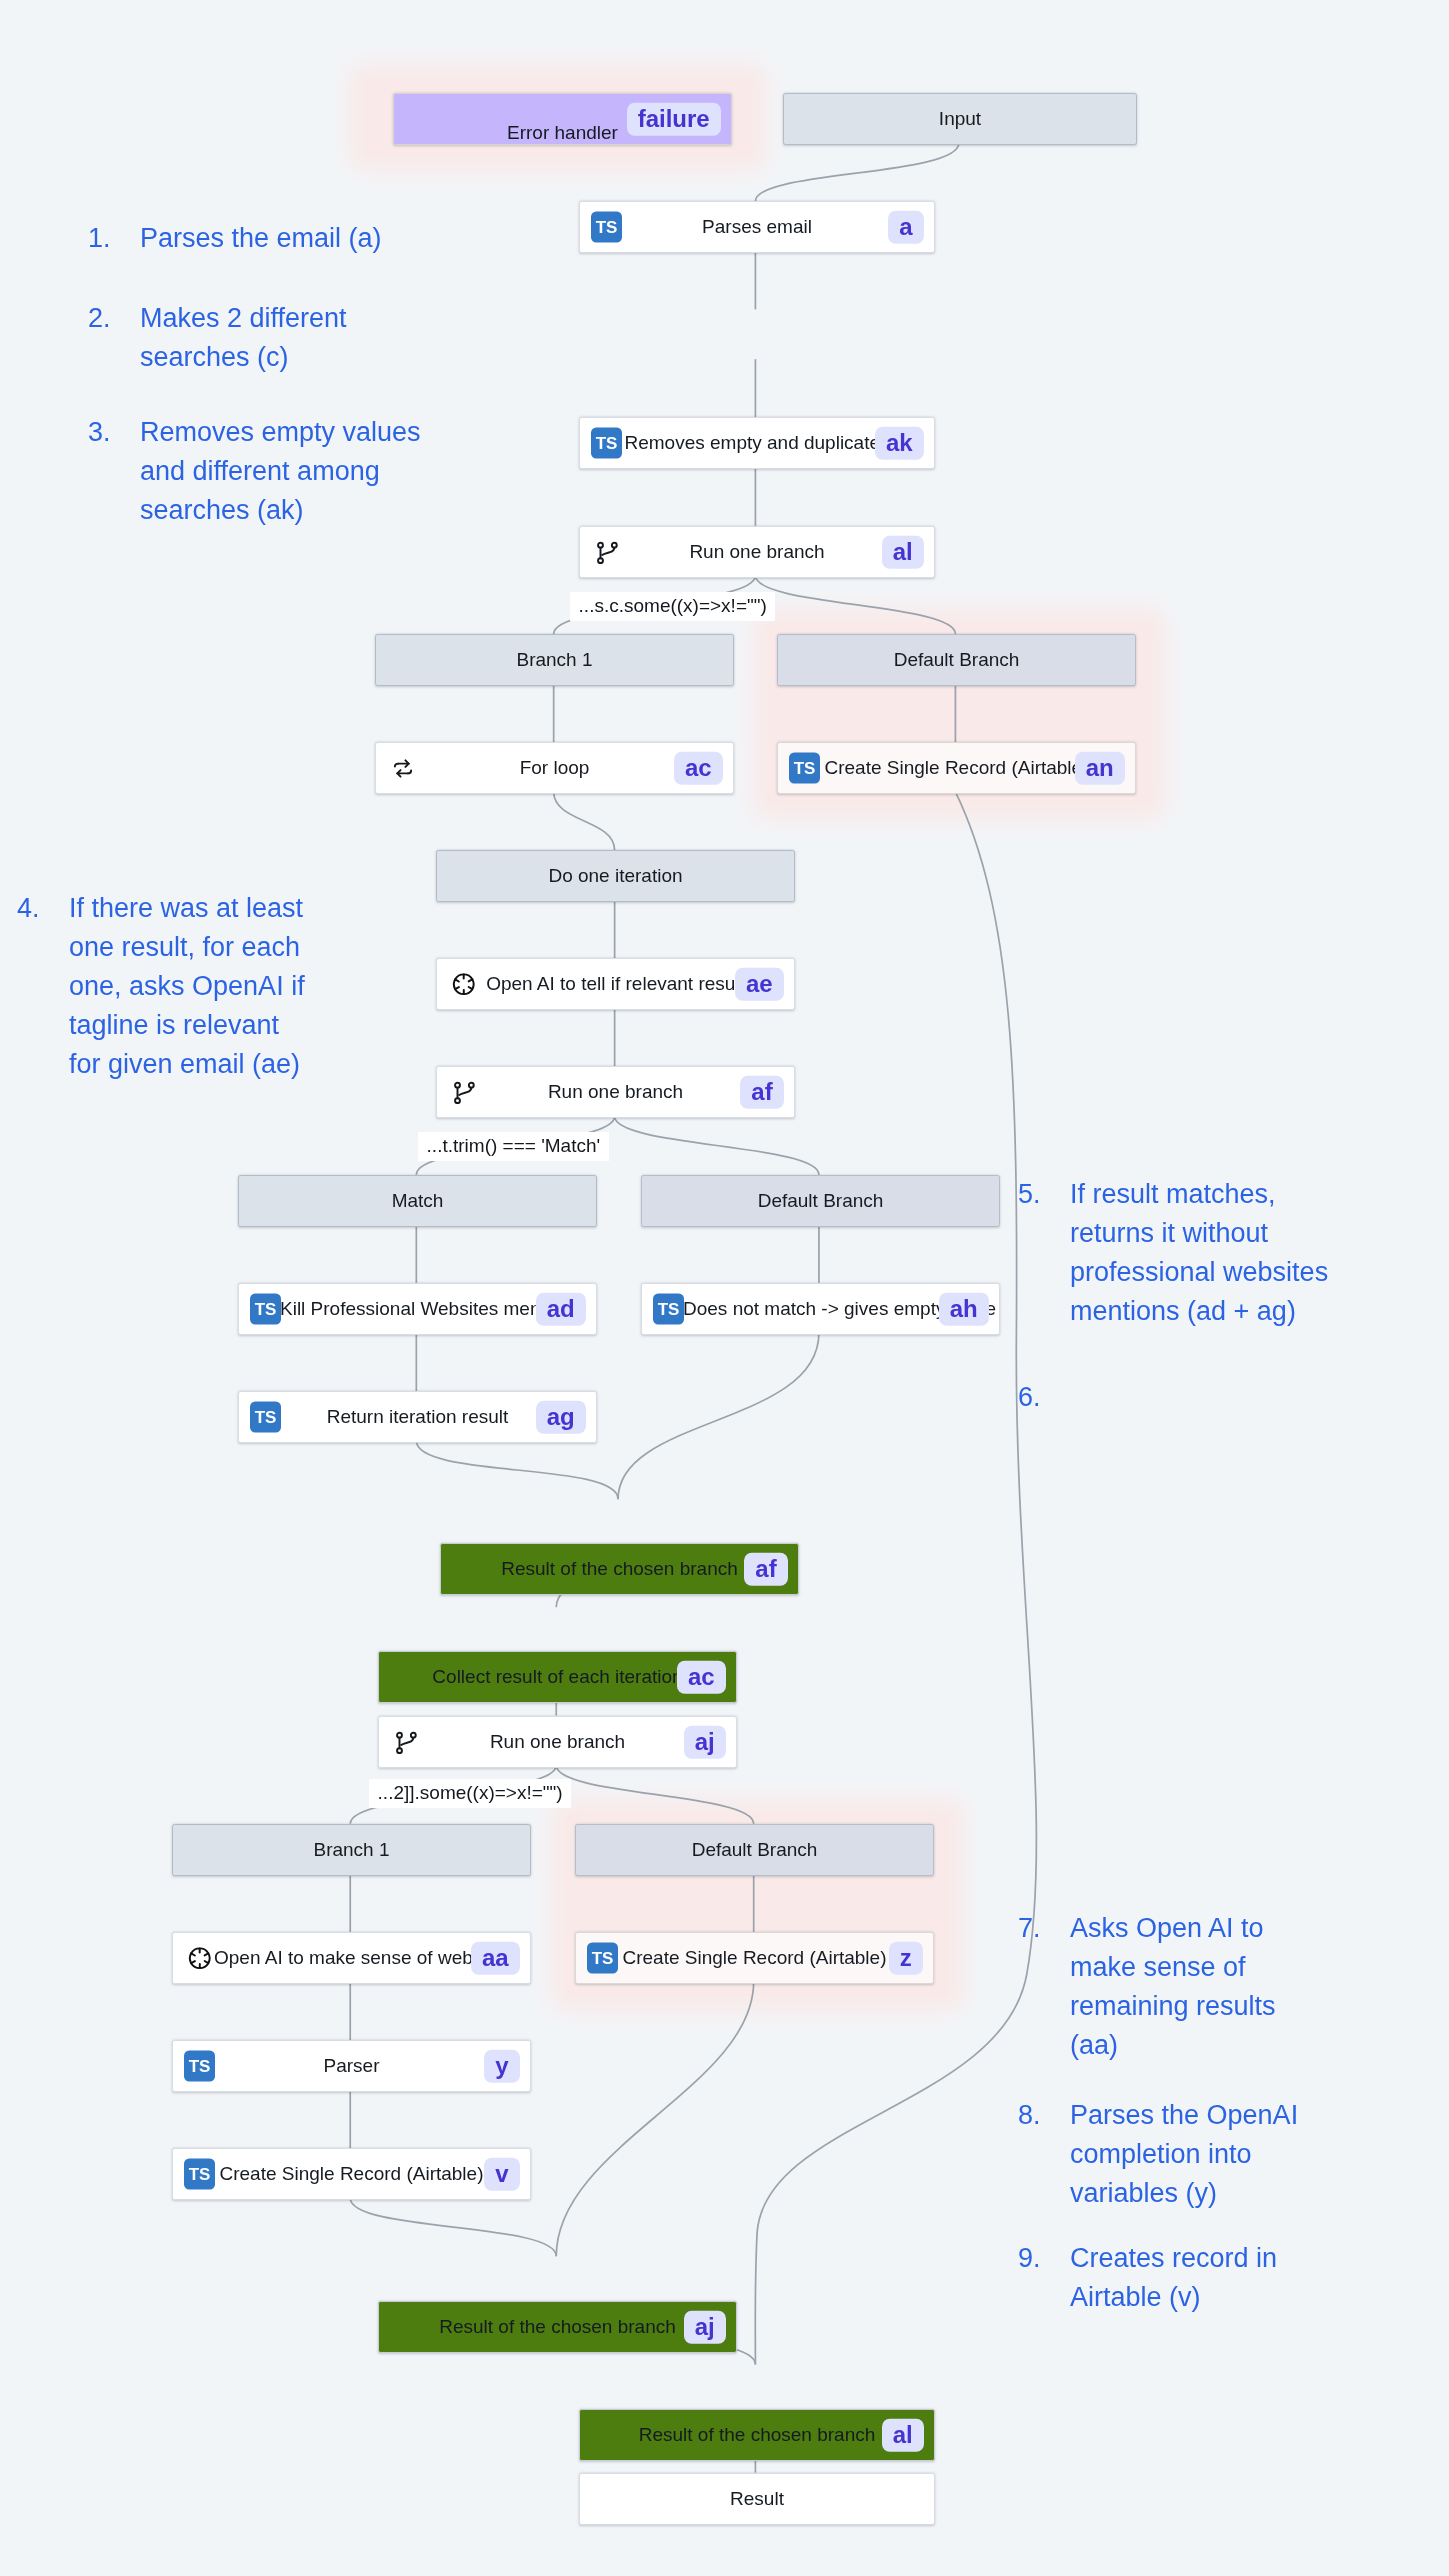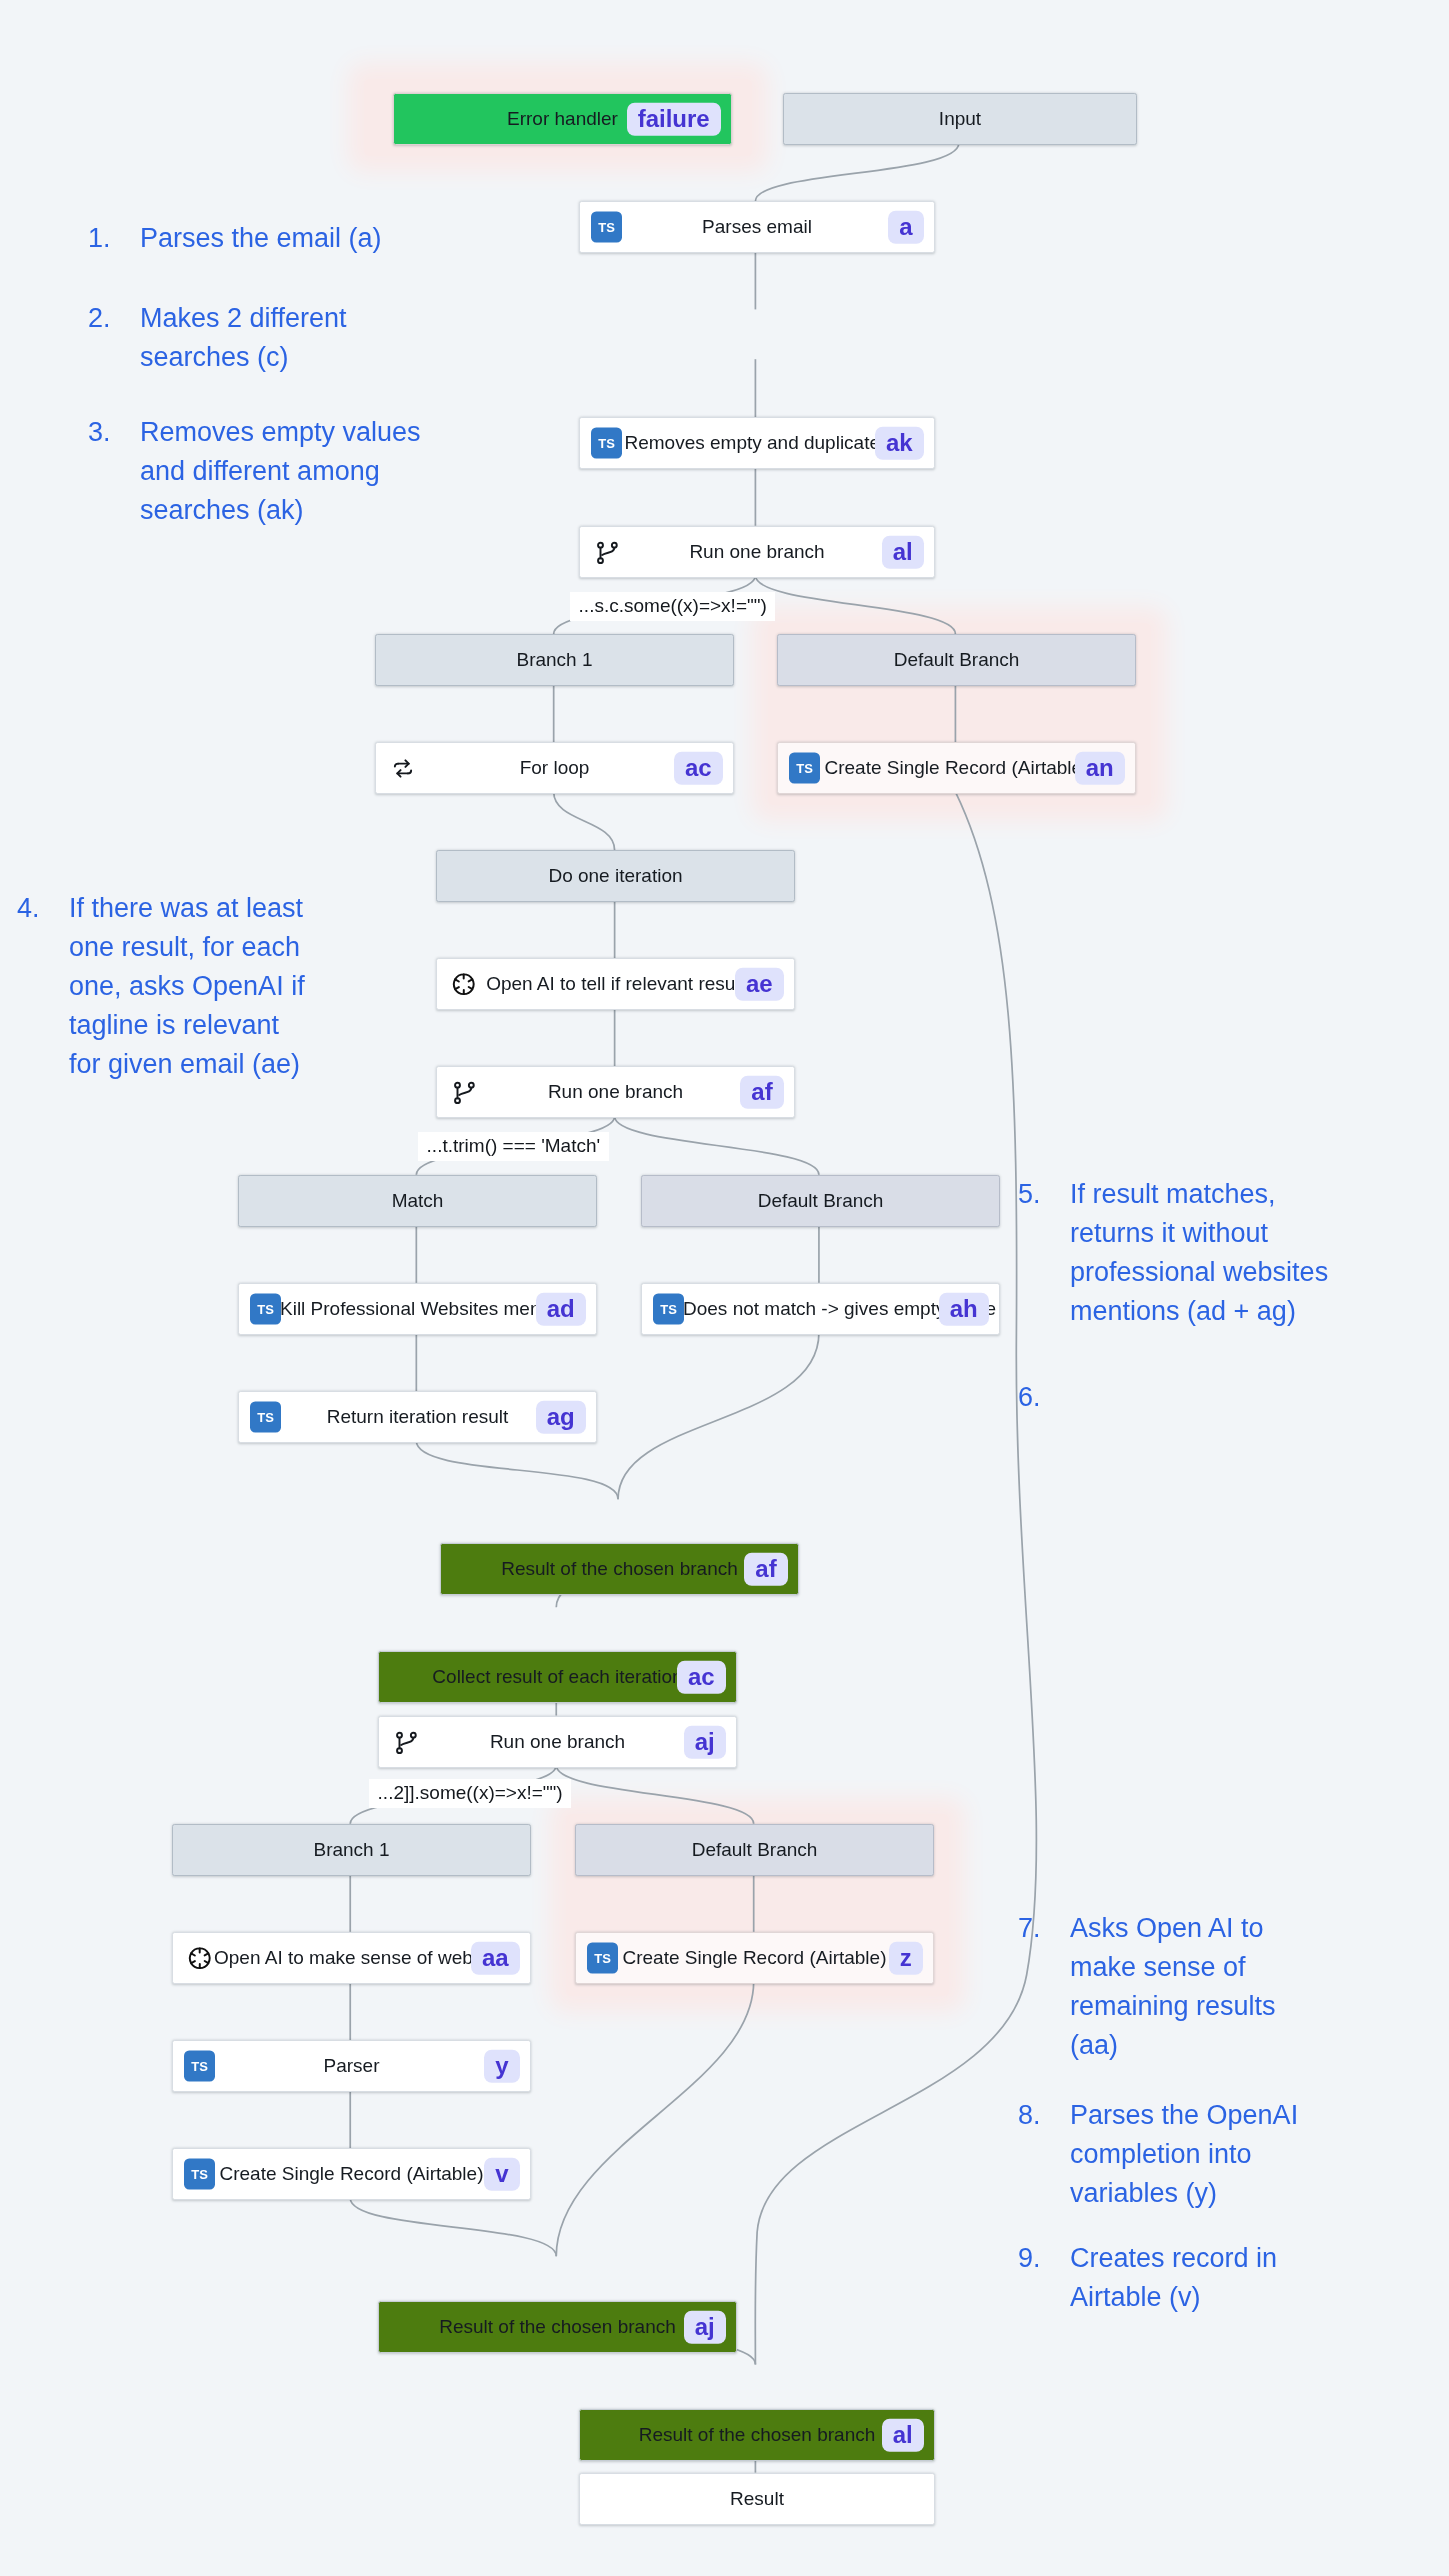--- a/index.html
+++ b/index.html
@@ -8,28 +8,28 @@
   #edges{position:absolute;left:0;top:0;z-index:1;}
   .glow{position:absolute;background:#f9eae9;border-radius:5.2px;box-shadow:0 0 22px 15.5px #f9eae9;z-index:0;}
   .node{position:absolute;height:50px;display:flex;align-items:center;z-index:2;
         background:#ffffff;border:0.9px solid #d8dde3;border-radius:2.6px;
         box-shadow:0 0.9px 2.6px rgba(25,35,45,.22);
         font-size:19px;font-weight:500;color:#161b21;}
   .node .label{flex:1;text-align:center;padding:0 41px;white-space:nowrap;}
   .hdr{background:#dbe2e9;border:0.9px solid #b2bcc6;}
   .hdrdef{background:#d9dde7;border:0.9px solid #b6bcc9;}
   .gray{background:#4d7c0f;border:0.9px solid #c6cdd4;margin-top:44px;}
-  .err{background:#22c55e;border:0.9px solid #ddd2d2;}
+  .err{background:#c4b5fd;border:0.9px solid #ddd2d2;align-items:flex-end;}
   .pinkish{background:#fdf8f8;border:0.9px solid #e0d6d6;}
   .badge{position:absolute;right:10.3px;top:50%;transform:translateY(-50%);
          background:#dfe2fc;color:#4534d2;font-weight:700;font-size:24px;
          padding:4.3px 11px;border-radius:7.7px;line-height:1;}
   .icon{position:absolute;left:11px;top:50%;transform:translateY(-50%);
         width:31px;height:31px;display:flex;align-items:center;justify-content:center;}
-  .icon.ts{background:#3178c6;border-radius:5.2px;color:#fff;font-weight:700;font-size:13px;}
+  .icon.ts{background:#3178c6;border-radius:5.2px;color:#fff;font-weight:700;font-size:17px;}
   .cond{position:absolute;z-index:3;background:#ffffff;padding:3.4px 8.6px;
         font-size:19px;font-weight:500;color:#14181d;white-space:nowrap;}
   .note{position:absolute;display:flex;z-index:2;color:#2b63e3;
         font-size:27px;font-weight:500;line-height:39px;}
   .note .num{width:52px;flex:0 0 52px;}
 </style>
 </head>
 <body>
 
 <div id="canvas">

